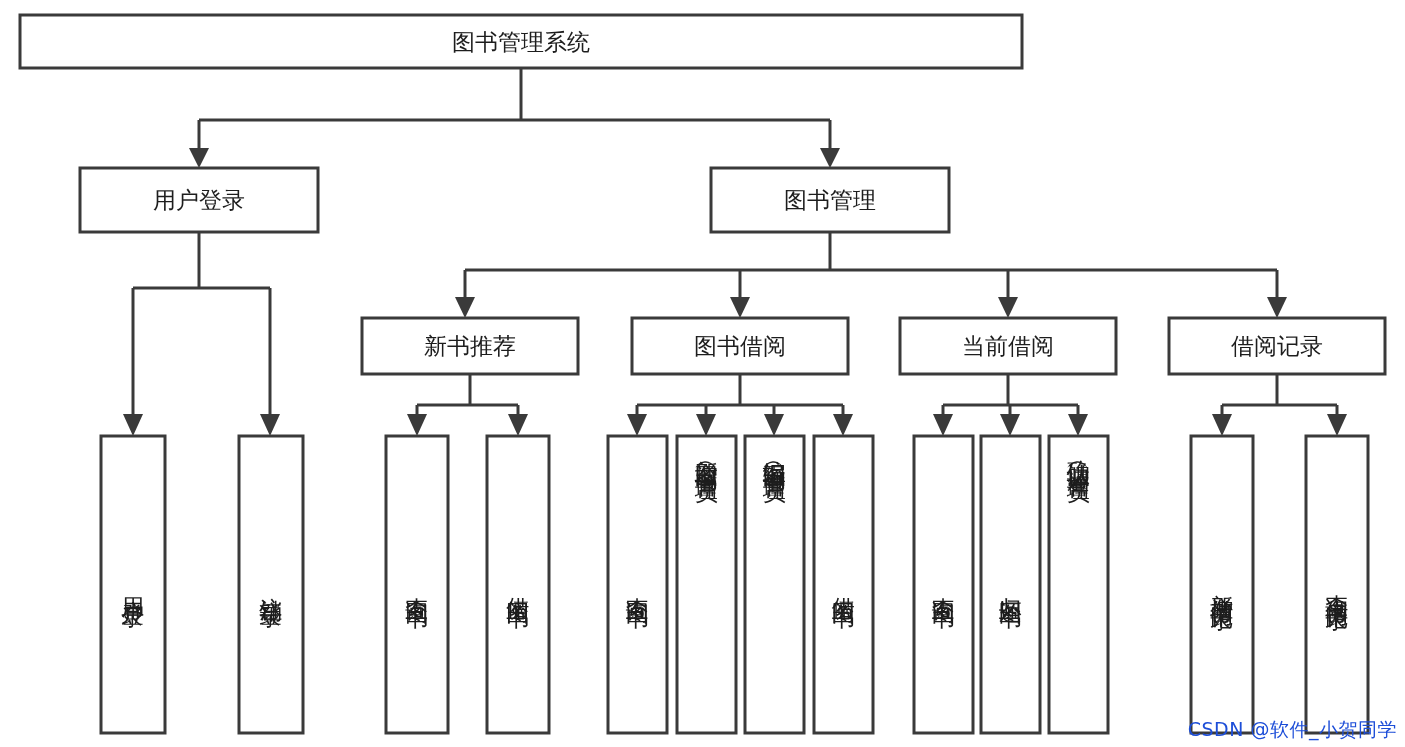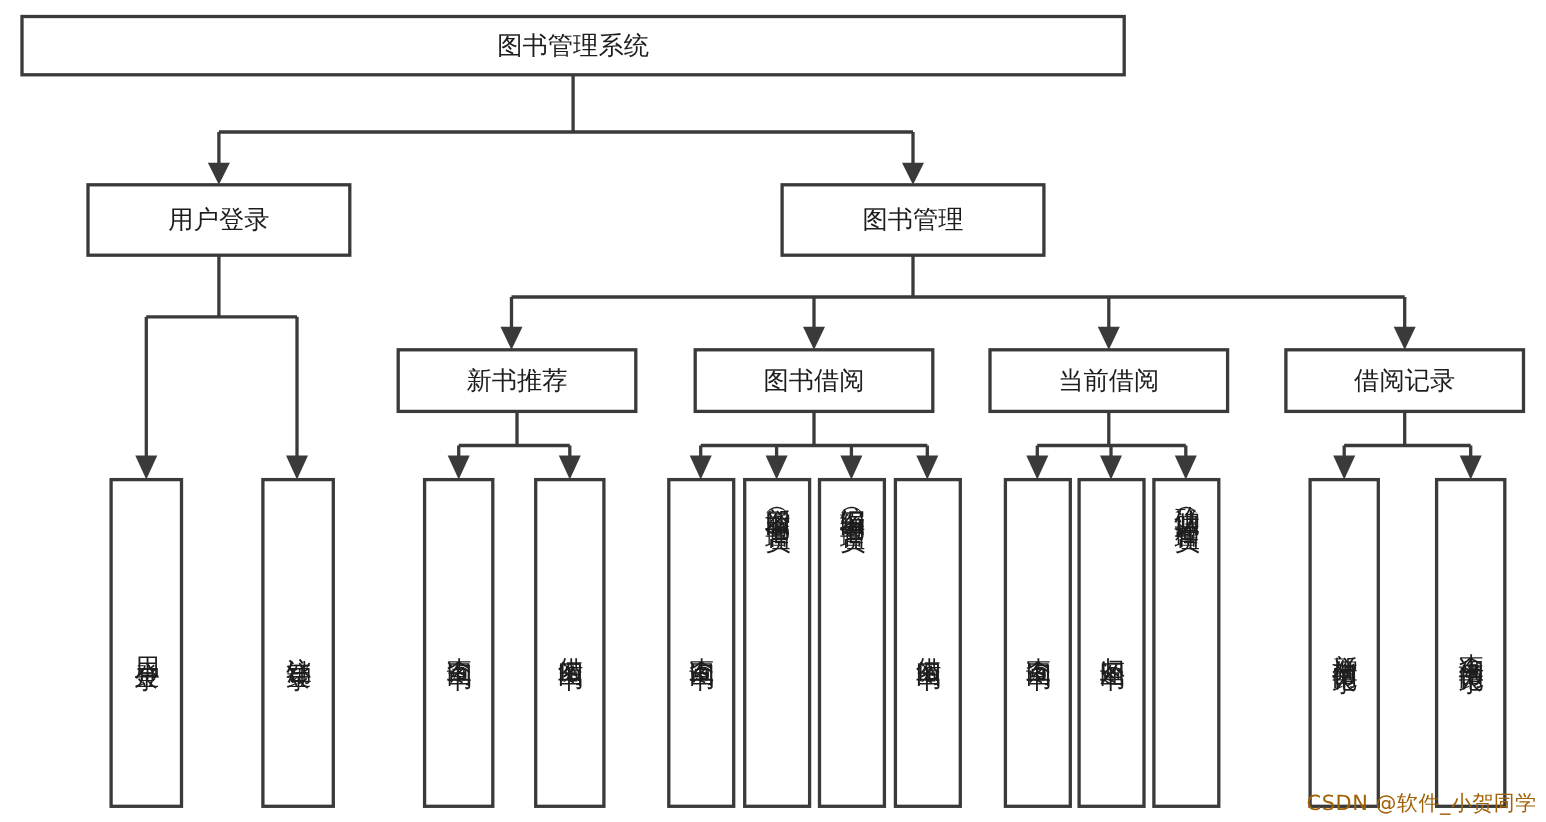--- a/index.html
+++ b/index.html
@@ -60,21 +60,21 @@
     letter-spacing: 3px;
     white-space: nowrap;
     text-align: center;
   }
   #watermark {
     position: absolute;
     right: 8px;
     bottom: 4px;
     font-family: "DejaVu Sans", "Liberation Sans", sans-serif;
     font-size: 19px;
-    color: #a16207;
+    color: #1d4ed8;
     letter-spacing: 0.5px;
     white-space: nowrap;
     pointer-events: none;
   }
 </style>
 </head>
 <body>
 
 <svg id="diagram" viewBox="0 0 1405 747" xmlns="http://www.w3.org/2000/svg">
 

